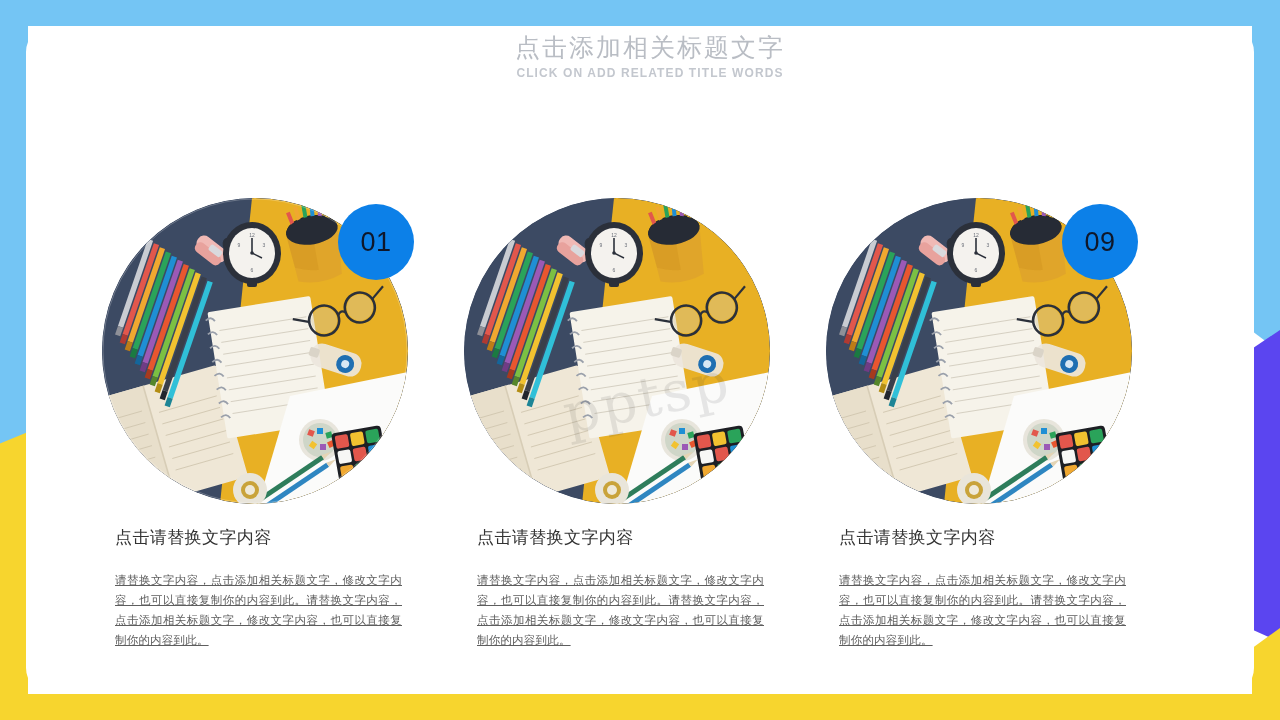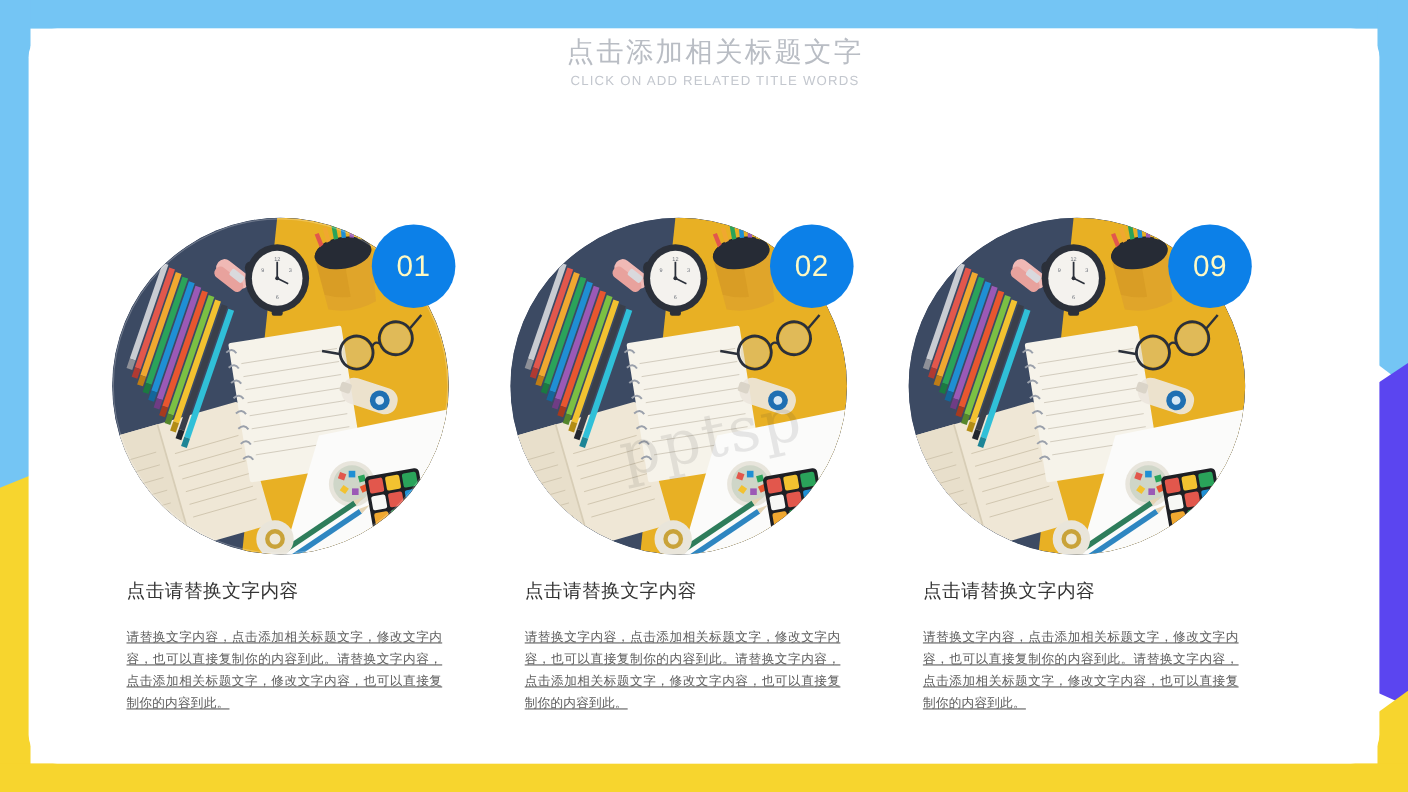--- a/index.html
+++ b/index.html
@@ -98,21 +98,21 @@
     letter-spacing: 2px;
     color: #b9bdc4;
     line-height: 34px;
     font-weight: 400;
   }
   .title-en {
     font-size: 12px;
     letter-spacing: 1.1px;
     color: #c3c7ce;
     line-height: 18px;
-    font-weight: 400;
+    font-weight: 700;
   }
 
   
   .columns {
     position: absolute;
     left: 0;
     top: 172px;
     width: 1228px;
     display: flex;
     justify-content: flex-start;
@@ -144,21 +144,21 @@
 
   
   .badge {
     position: absolute;
     right: -6px;
     top: 6px;
     width: 76px;
     height: 76px;
     border-radius: 50%;
     background: #0c80e8;
-    color: #fef9c3;
+    color: #0f172a;
     font-size: 27px;
     letter-spacing: 0.5px;
     display: flex;
     align-items: center;
     justify-content: center;
     font-weight: 400;
     z-index: 4;
   }
 
   
@@ -579,21 +579,20 @@
                   <polygon points="236,277 246,279.5 236,282" fill="#e4d4b4"></polygon>
                 </g>
                 <g transform="translate(148 292)">
                   <circle cx="0" cy="0" r="17" fill="#e9e5da"></circle>
                   <circle cx="0" cy="0" r="9" fill="#c9a33a"></circle>
                   <circle cx="0" cy="0" r="5" fill="#efe9d8"></circle>
                 </g>
               </g>
             </svg>
           </div>
-          <div class="badge">02</div>
         </div>
         <div class="txt">
           <div class="sub-title">点击请替换文字内容</div>
           <div class="body-text">请替换文字内容，点击添加相关标题文字，修改文字内容，也可以直接复制你的内容到此。请替换文字内容，点击添加相关标题文字，修改文字内容，也可以直接复制你的内容到此。</div>
         </div>
       </div>
 
       <div class="col">
         <div class="photo-wrap">
           <div class="photo">

